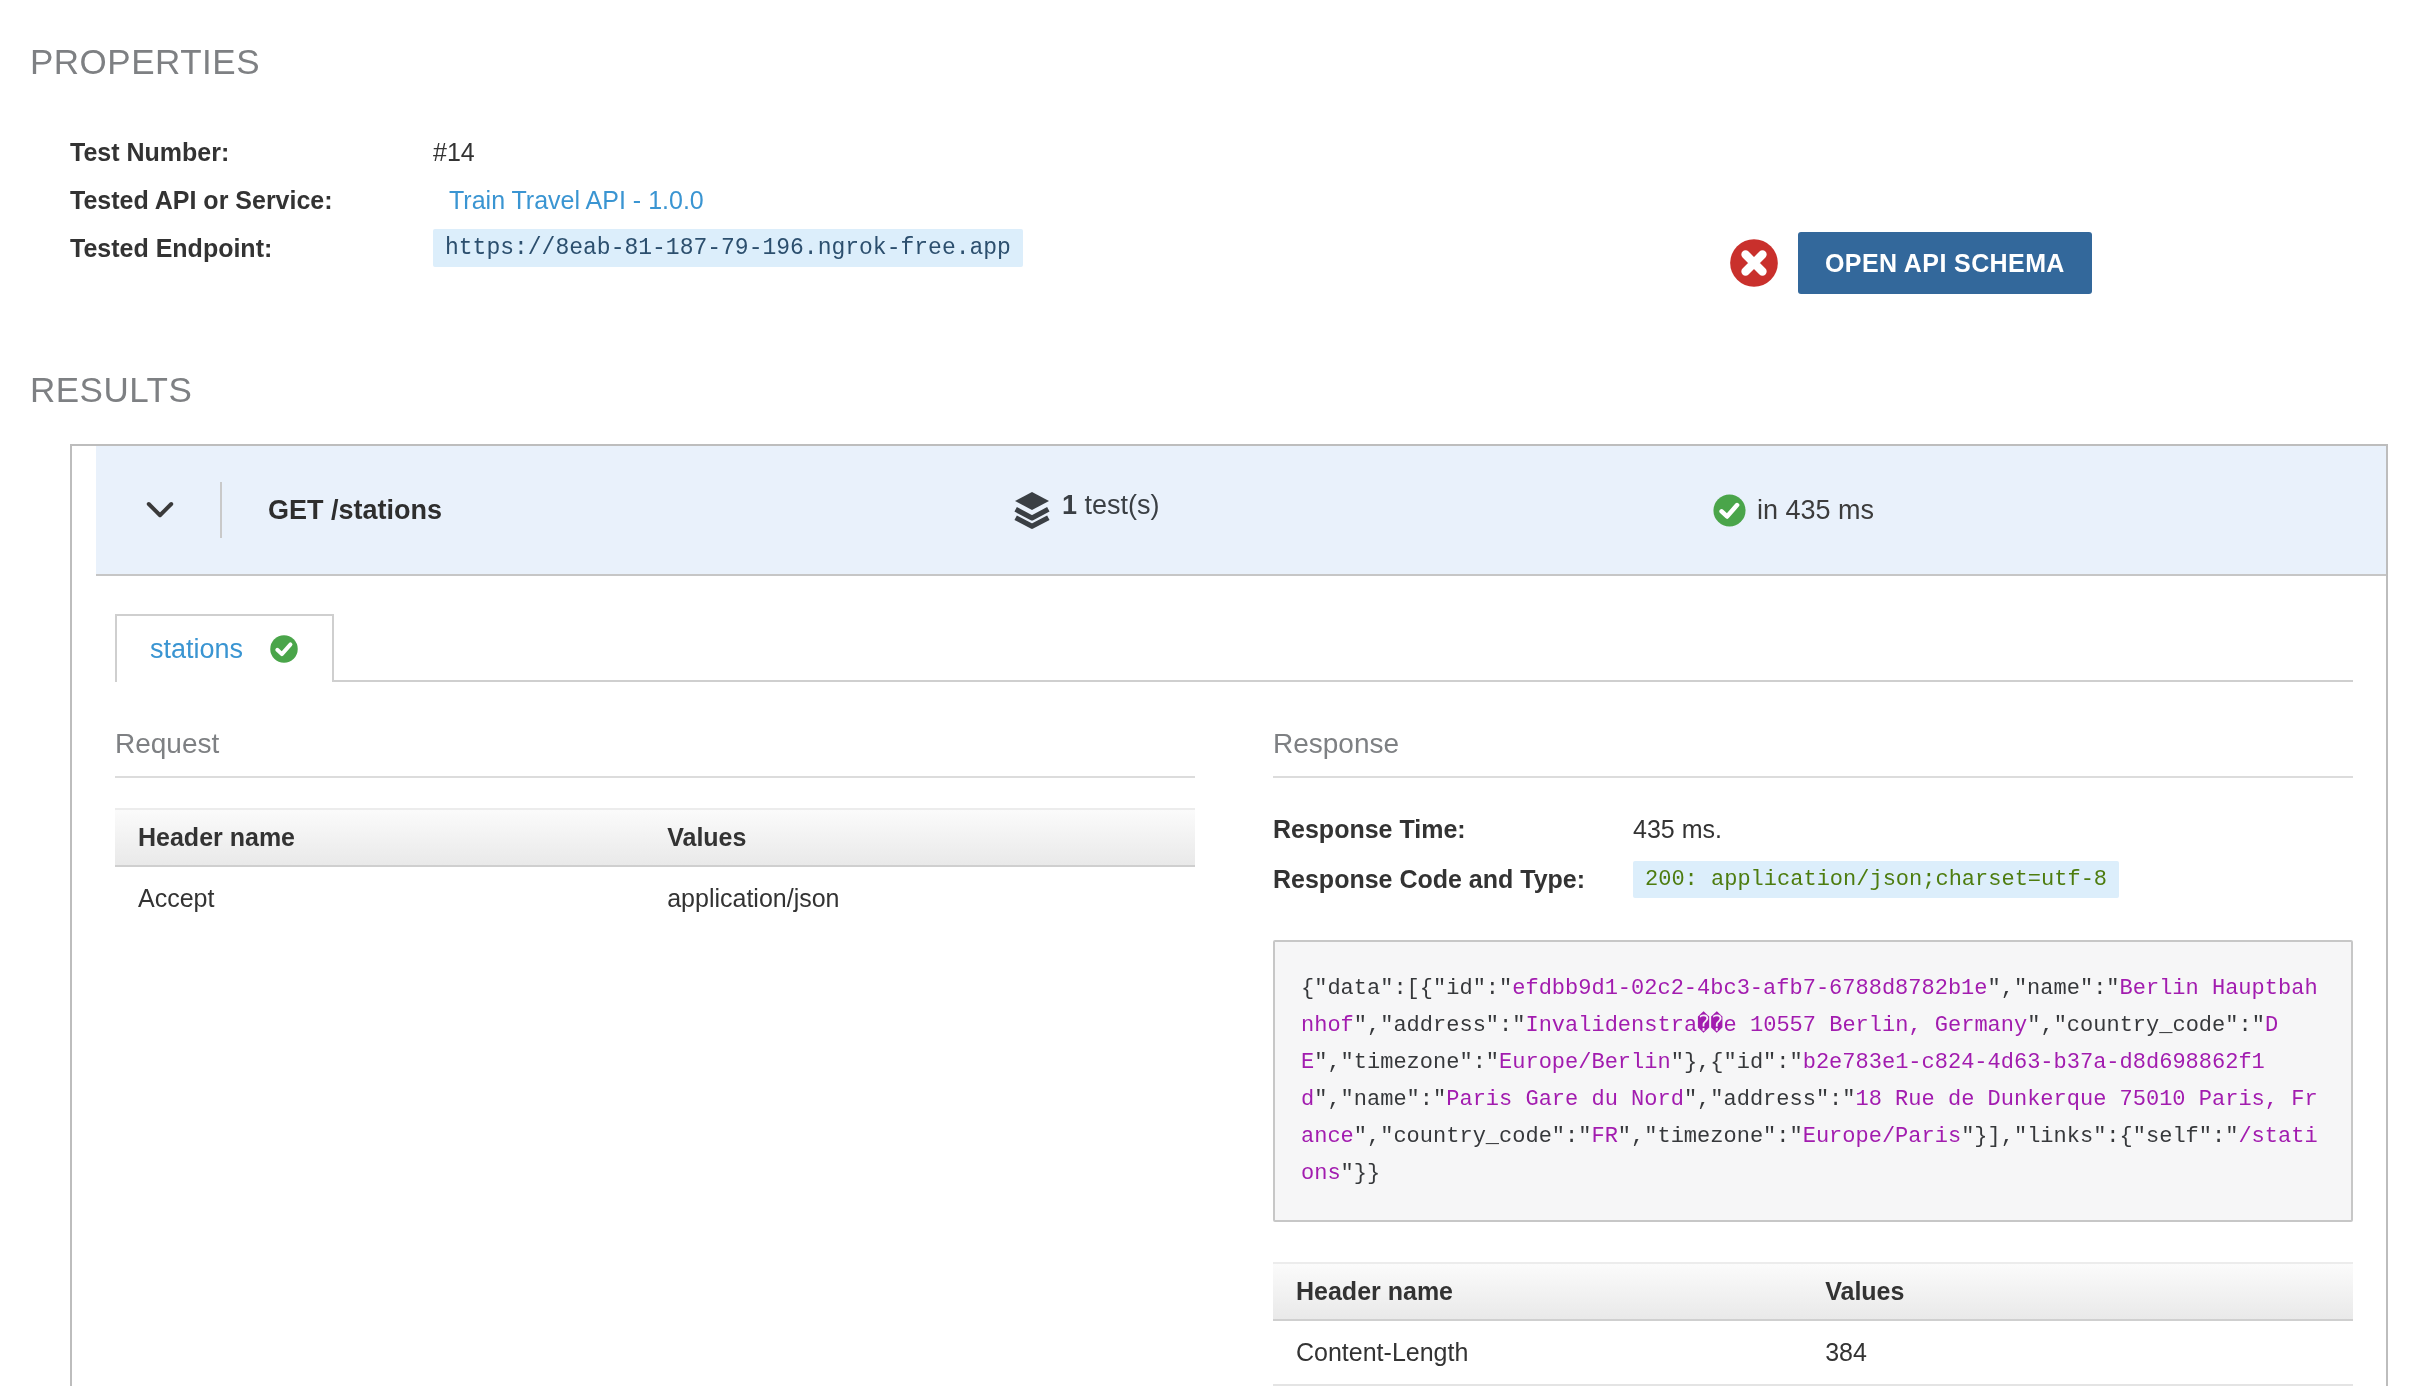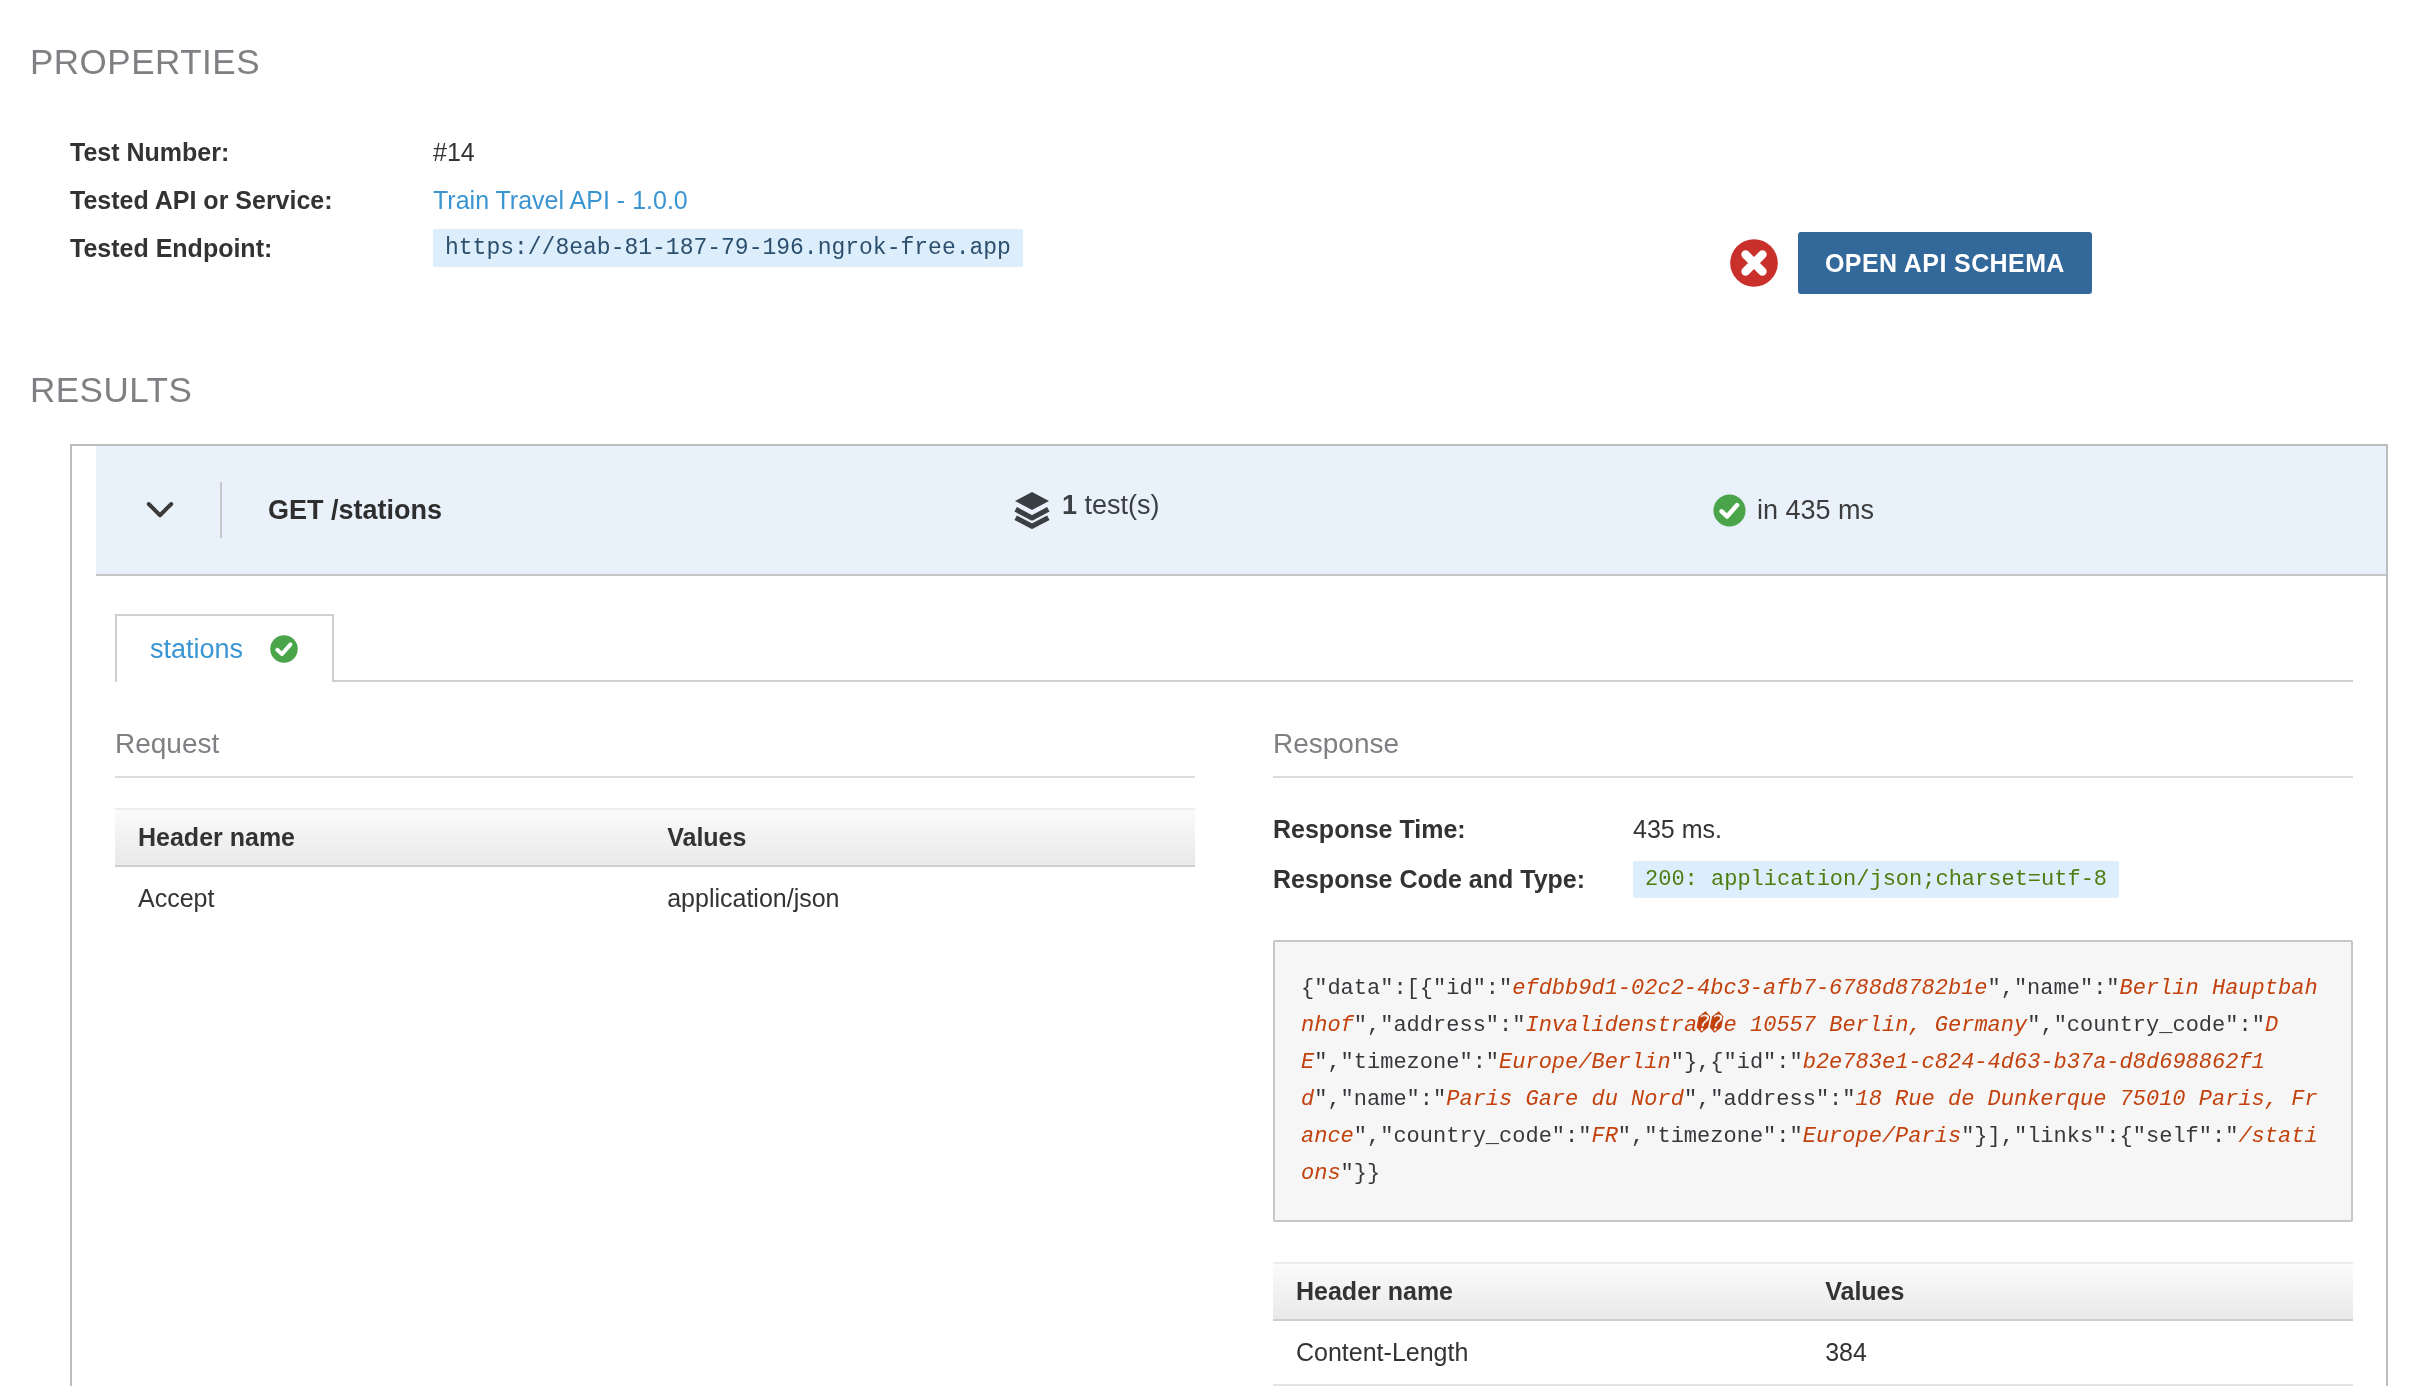--- a/index.html
+++ b/index.html
@@ -14,21 +14,21 @@
 
   .section-title {
     font-size: 35px; font-weight: 400; color: #7e8083; letter-spacing: 0.5px;
   }
 
   
   .props { margin-top: 46px; position: relative; }
   .prop-row { display: flex; align-items: center; height: 48px; font-size: 25px; }
   .prop-label { width: 363px; font-weight: 700; color: #333; margin-left: 40px; }
   .prop-value { color: #333; }
-  .link { color: #3a95d2; text-decoration: none; cursor: pointer; }
+  .link { color: #3a95d2; text-decoration: none; cursor: pointer; margin-left: 16px; }
   .chip {
     display: inline-block; background: #dceefb; border-radius: 2px;
     font-family: "Liberation Mono", monospace; font-size: 23px;
     padding: 6px 12px; color: #2c4f6e;
   }
   .chip.gray { color: #4d7c0f; font-size: 22px; }
 
   .top-actions {
     position: absolute; top: 104px; left: 1698px;
     display: flex; align-items: center; gap: 18px;
@@ -90,21 +90,21 @@
   .resp-row { display: flex; align-items: center; min-height: 50px; font-size: 25px; }
   .resp-label { width: 360px; font-weight: 700; flex: none; }
   .resp-meta { margin-top: 26px; }
 
   .json-box {
     margin-top: 36px; border: 2px solid #c7c7c7; border-radius: 2px;
     background: #f6f6f7; padding: 28px 26px;
     font-family: "Liberation Mono", monospace; font-size: 22px; line-height: 37px;
     color: #36383b; white-space: pre-wrap; word-break: break-all;
   }
-  .json-str { color: #c2410c; font-style: italic; }
+  .json-str { color: #a21caf; }
 
   .resp-table-wrap { margin-top: 40px; }
 
   .icon { display: inline-flex; flex: none; }
 </style>
 </head>
 <body>
 
 <div class="page">
 

